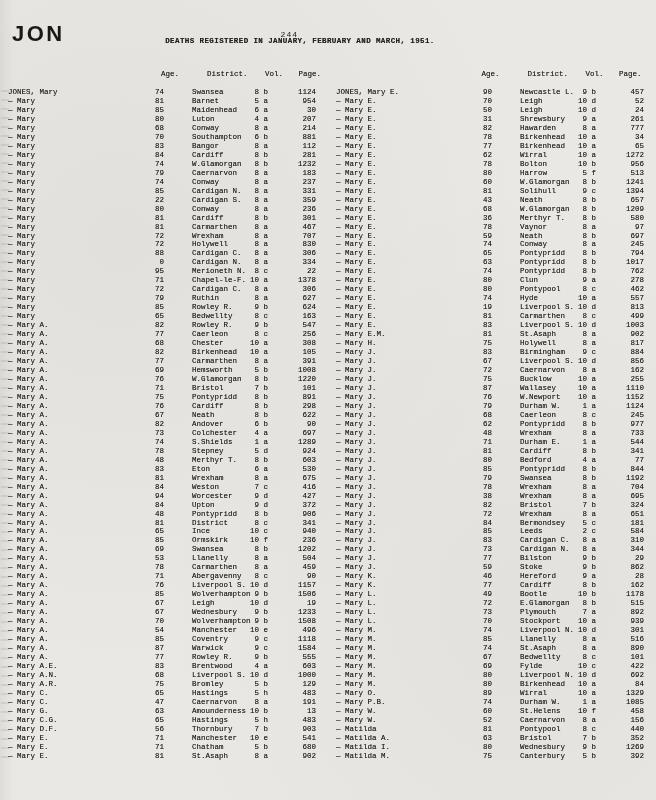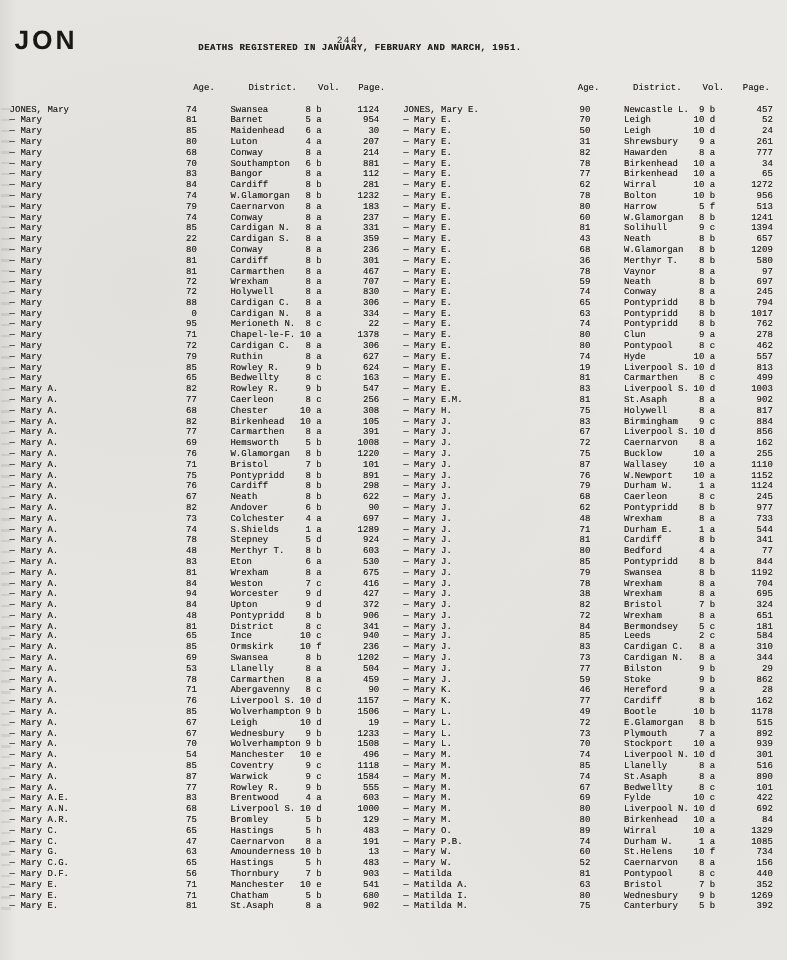--- a/index.html
+++ b/index.html
@@ -1092,21 +1092,21 @@
           <span class="c-age">74</span>
           <span class="c-district">Durham W.</span>
           <span class="c-vol">1 a</span>
           <span class="c-page">1085</span>
         </div>
         <div class="row">
           <span class="c-name">— Mary W.</span>
           <span class="c-age">60</span>
           <span class="c-district">St.Helens</span>
           <span class="c-vol">10 f</span>
-          <span class="c-page">734</span>
+          <span class="c-page">458</span>
         </div>
         <div class="row">
           <span class="c-name">— Mary W.</span>
           <span class="c-age">52</span>
           <span class="c-district">Caernarvon</span>
           <span class="c-vol">8 a</span>
           <span class="c-page">156</span>
         </div>
         <div class="row">
           <span class="c-name">— Matilda</span>

